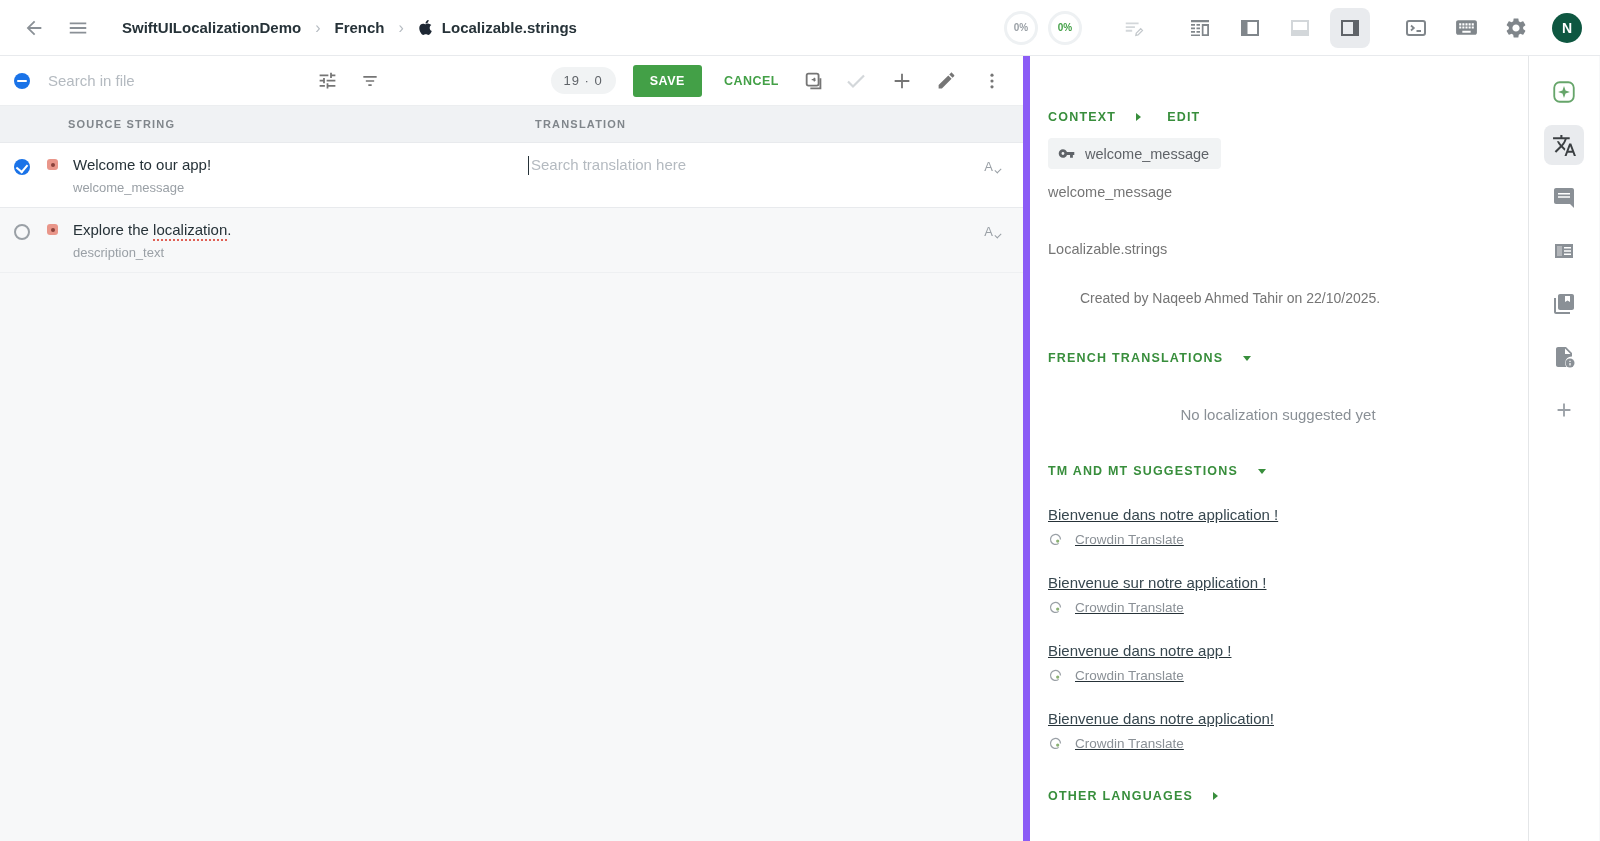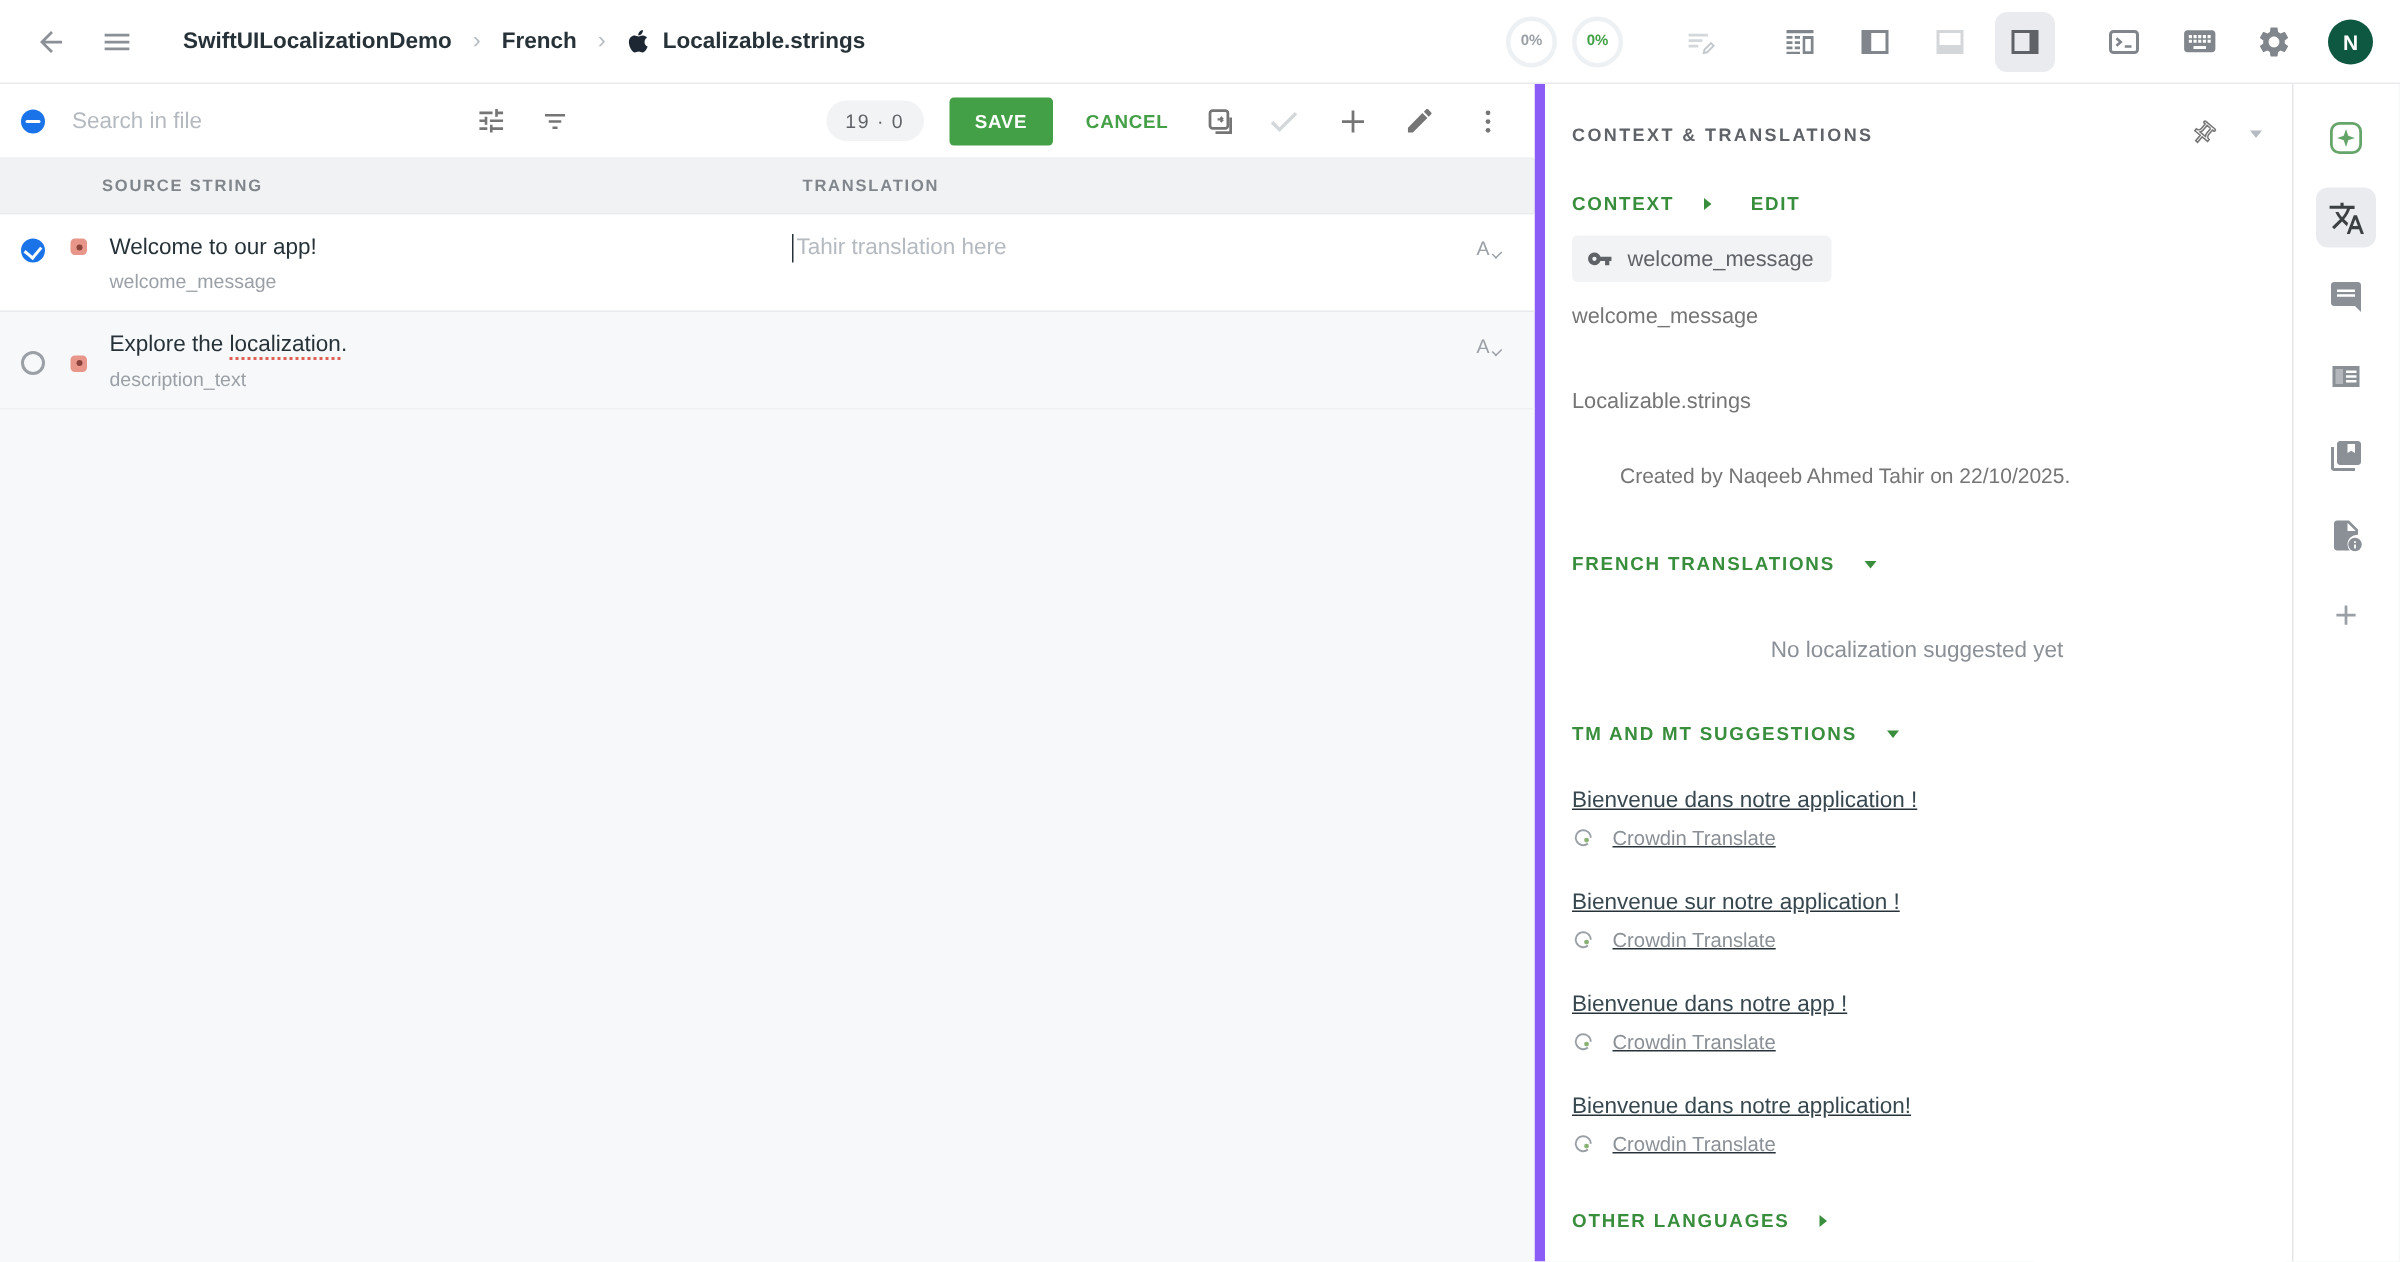--- a/index.html
+++ b/index.html
@@ -67,21 +67,21 @@
     font-size:12.5px; font-weight:bold; letter-spacing:.5px; margin-left:22px; cursor:pointer; }
 
   
   .thead { height:37px; background:#f0f2f4; display:flex; align-items:center;
     border-bottom:1px solid #e8eaed; }
   .th { font-size:11px; font-weight:bold; letter-spacing:1.2px; color:#80868b; }
   .th.src { margin-left:68px; }
   .th.trg { margin-left:auto; width:488px; }
   .trow { display:flex; align-items:flex-start; padding:13px 0 12px 14px; position:relative; }
   .trow.selected { background:#fff; border-bottom:1px solid #e8eaed; }
-  .trow.plain { background:#f7f8f9; border-bottom:1px solid #eef0f2;align-items:center; }
+  .trow.plain { background:#f7f8f9; border-bottom:1px solid #eef0f2; }
   .trow .cb { margin-top:3px; }
   .status-sq { width:11px; height:11px; border-radius:3px; background:#e9968a; margin:3px 0 0 17px;
     position:relative; flex:none; }
   .status-sq::after { content:""; position:absolute; left:3.5px; top:3.5px; width:4px; height:4px;
     border-radius:50%; background:#8a423b; }
   .src-cell { margin-left:15px; width:455px; }
   .src-text { font-size:15px; color:#263238; }
   .src-key { font-size:13px; color:#9aa0a6; margin-top:7px; }
   .misspelled { text-decoration:underline dotted #e06055; text-decoration-thickness:2px;
     text-underline-offset:4px; }
@@ -273,21 +273,21 @@
 
     <div class="trow selected">
       <div class="cb checked"></div>
       <div class="status-sq"></div>
       <div class="src-cell">
         <div class="src-text">Welcome to our app!</div>
         <div class="src-key">welcome_message</div>
       </div>
       <div class="trg-cell">
         <span class="caret-bar"></span>
-        <span>Tahir translation here</span>
+        <span>Search translation here</span>
       </div>
       <div class="row-tail">
         <span class="a-check">A</span>
       </div>
     </div>
 
     <div class="trow plain">
       <div class="cb empty"></div>
       <div class="status-sq"></div>
       <div class="src-cell">
@@ -296,32 +296,20 @@
       </div>
       <div class="row-tail">
         <span class="a-check">A</span>
       </div>
     </div>
 
     <div class="filler"></div>
   </div>
 
   <div class="sidebar">
-    <div class="sb-head">
-      <span class="sb-title">CONTEXT &amp; TRANSLATIONS</span>
-      <span class="spacer"></span>
-      <span style="cursor:pointer">
-        <svg width="19" height="19" viewBox="0 0 24 24">
-            <g transform="rotate(40 12 12)">
-              <path d="M14 4v5c0 1.12.37 2.16 1 3H9c.65-.86 1-1.9 1-3V4h4m3-2H7c-.55 0-1 .45-1 1s.45 1 1 1h1v5c0 1.66-1.34 3-3 3v2h5.97v6h2.06v-6H19v-2c-1.66 0-3-1.34-3-3V4h1c.55 0 1-.45 1-1s-.45-1-1-1z" fill="none" stroke="#757575" stroke-width="1.3"></path>
-            </g>
-          </svg>
-      </span>
-      <span class="caret-d gray" style="margin-left:22px; cursor:pointer"></span>
-    </div>
 
     <div class="ctx-row">
       <span class="green-link">
         <span>CONTEXT</span>
         <span class="caret-r"></span>
       </span>
       <span class="green-link">EDIT</span>
     </div>
 
     <div>

